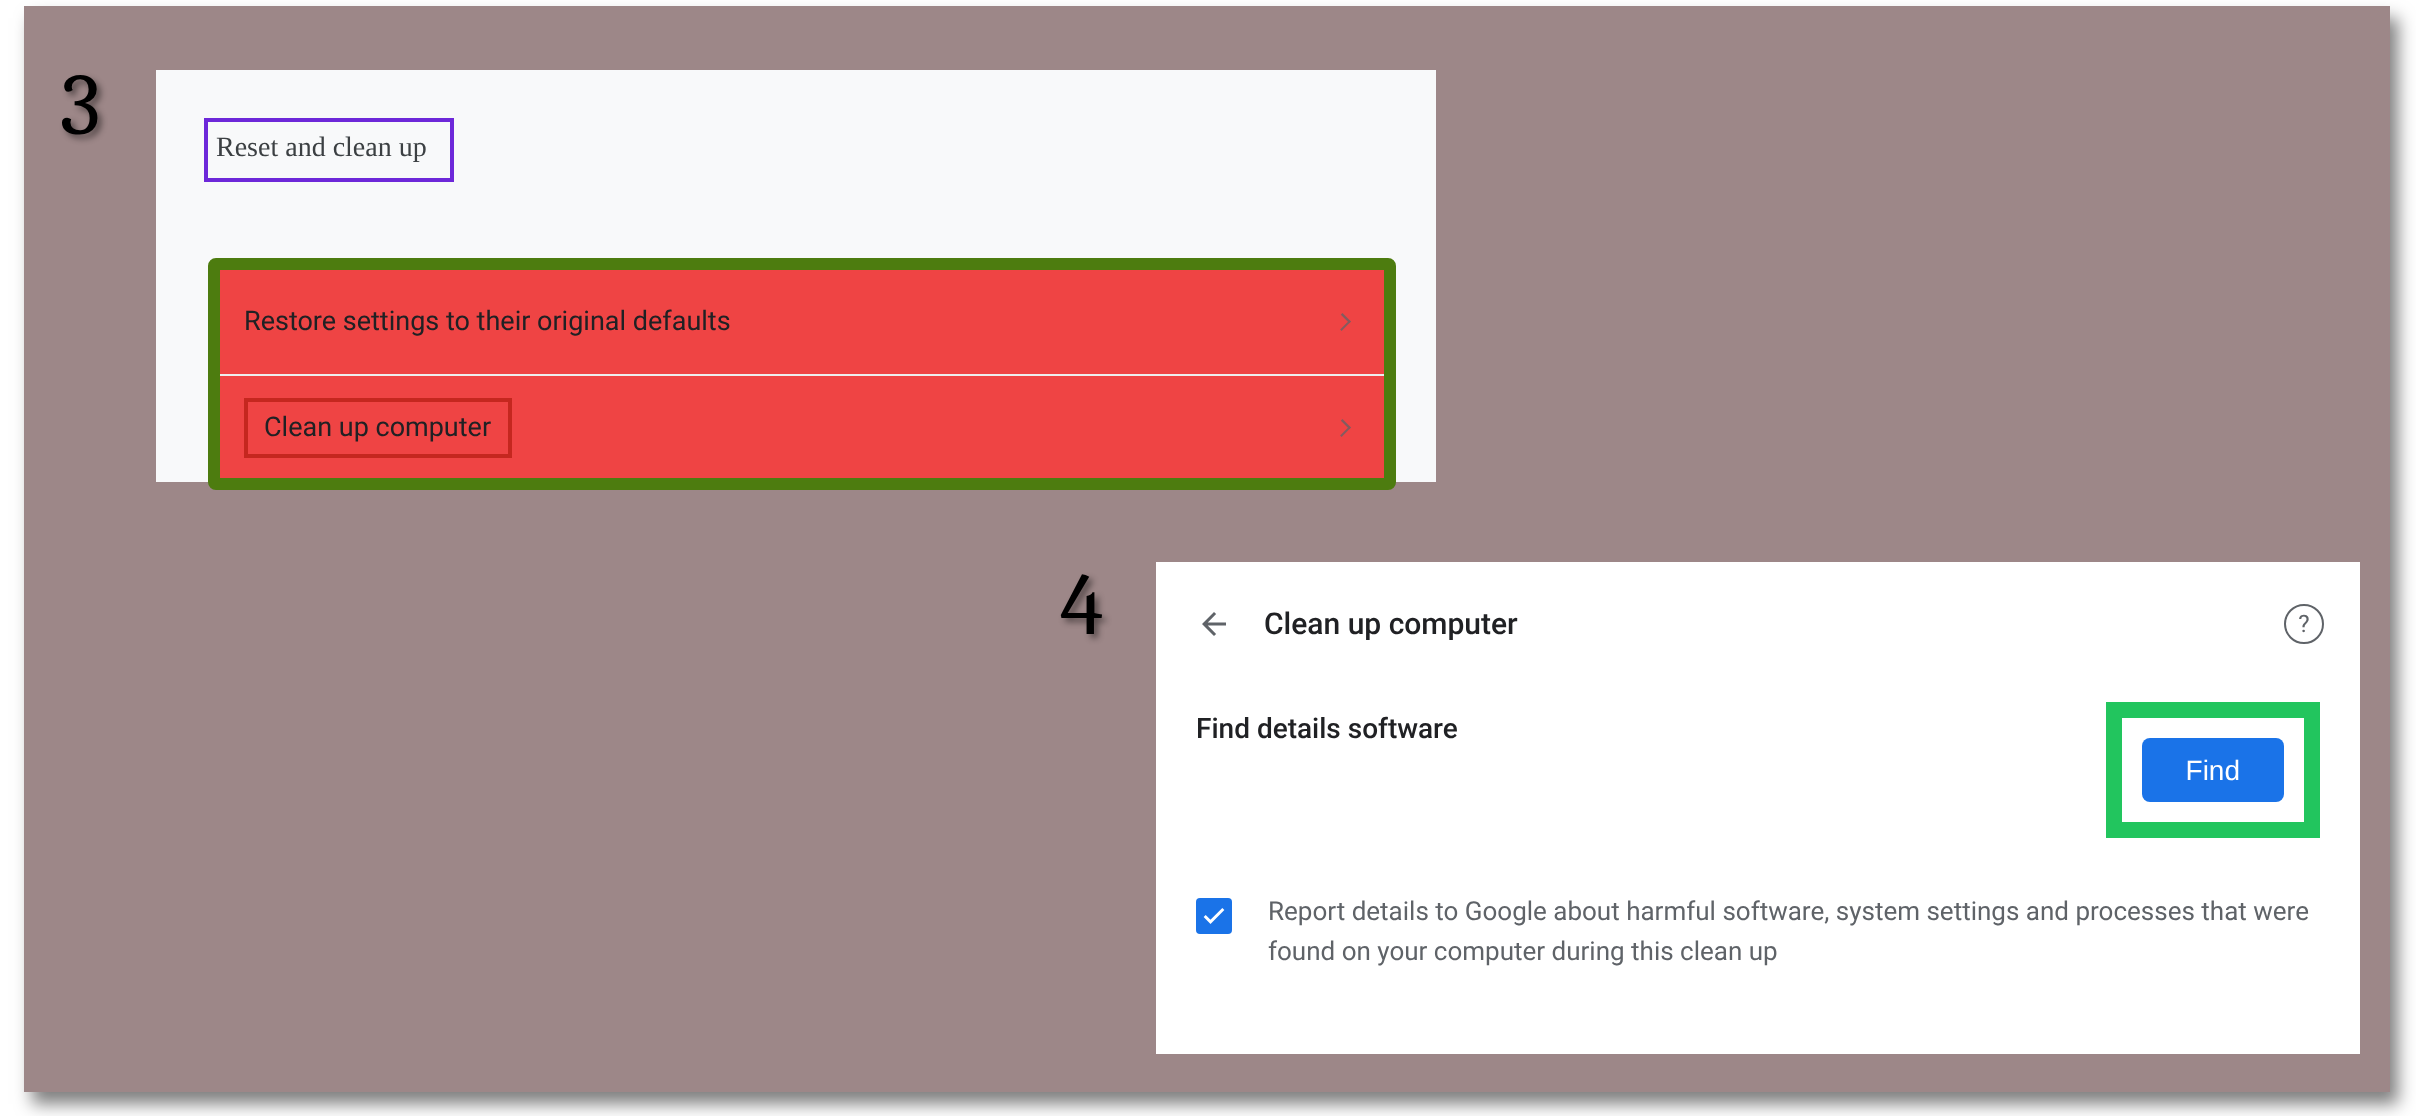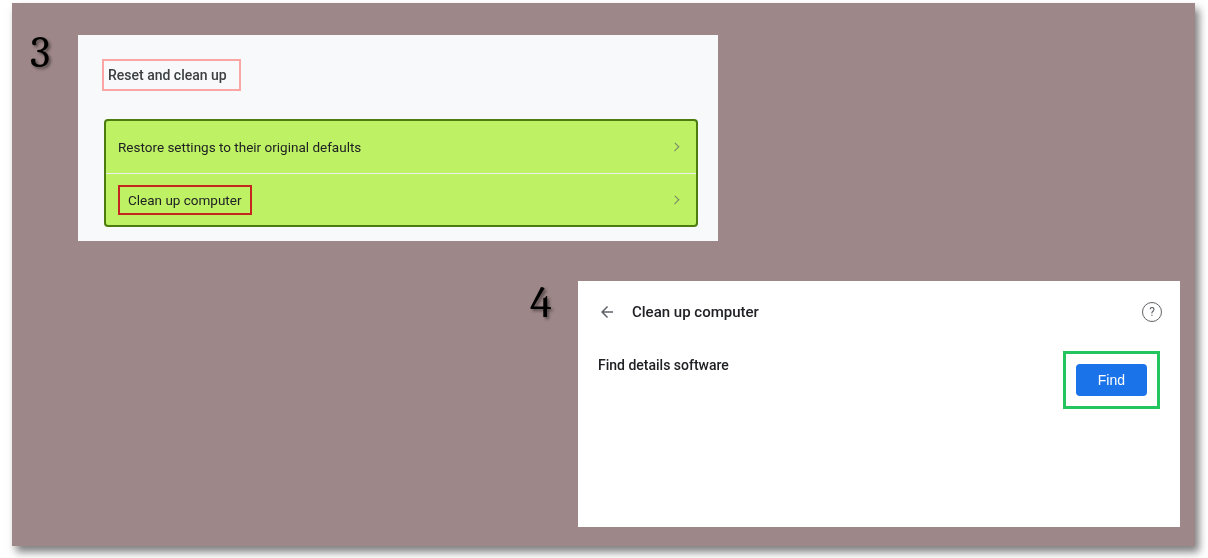--- a/index.html
+++ b/index.html
@@ -35,29 +35,30 @@
       width: 640px; height: 206px;
       background: #f8f9fa;
       padding: 24px 20px 18px 26px;
     }
     .section-title {
       display: inline-block;
       font-size: 14px;
       font-weight: 500;
       color: #3c4043;
       padding: 6px 12px 6px 4px;
-      border: 2px solid #fca5a5;
+      border: 2px solid #6d28d9;
       margin-bottom: 18px;
       margin-left: -2px;
+      font-family: Liberation Serif, serif;
     }
     .settings-card {
-      background: #bef264;
-      border: 2px solid #4d7c0f;
+      background: #ef4444;
+      border: 6px solid #4d7c0f;
       border-radius: 4px;
-      margin-top: 10px;
+      margin-top: 20px;
     }
     .row {
       display: flex;
       align-items: center;
       height: 52px;
       padding: 0 18px 0 12px;
       cursor: pointer;
     }
     .row + .row { border-top: 1px solid #eee; }
     .row-label {
@@ -128,21 +129,21 @@
       font-weight: 500;
       color: #202124;
       margin-bottom: 6px;
     }
     .finder-desc {
       font-size: 13px;
       color: #5f6368;
       line-height: 1.45;
     }
     .find-btn-wrap {
-      border: 3px solid #22c55e;
+      border: 8px solid #22c55e;
       padding: 10px;
       margin-left: 12px;
     }
     .find-btn {
       background: #1a73e8;
       color: #fff;
       border: none;
       font-size: 14px;
       font-weight: 500;
       padding: 8px 22px;
@@ -209,16 +210,24 @@
     <div class="panel4-body">
       <div class="finder-row">
         <div class="finder-text">
           <div class="finder-heading">Find details software</div>
         </div>
         <div class="find-btn-wrap">
           <button class="find-btn">Find</button>
         </div>
       </div>
 
+      <div class="report-row">
+        <span class="cbx">
+          <svg viewBox="0 0 24 24">
+              <polyline points="4 12 9 17 20 6"></polyline>
+            </svg>
+        </span>
+        <span class="report-text">Report details to Google about harmful software, system settings and processes that were found on your computer during this clean up</span>
+      </div>
     </div>
   </div>
 
 </div>
 
 </body></html>

